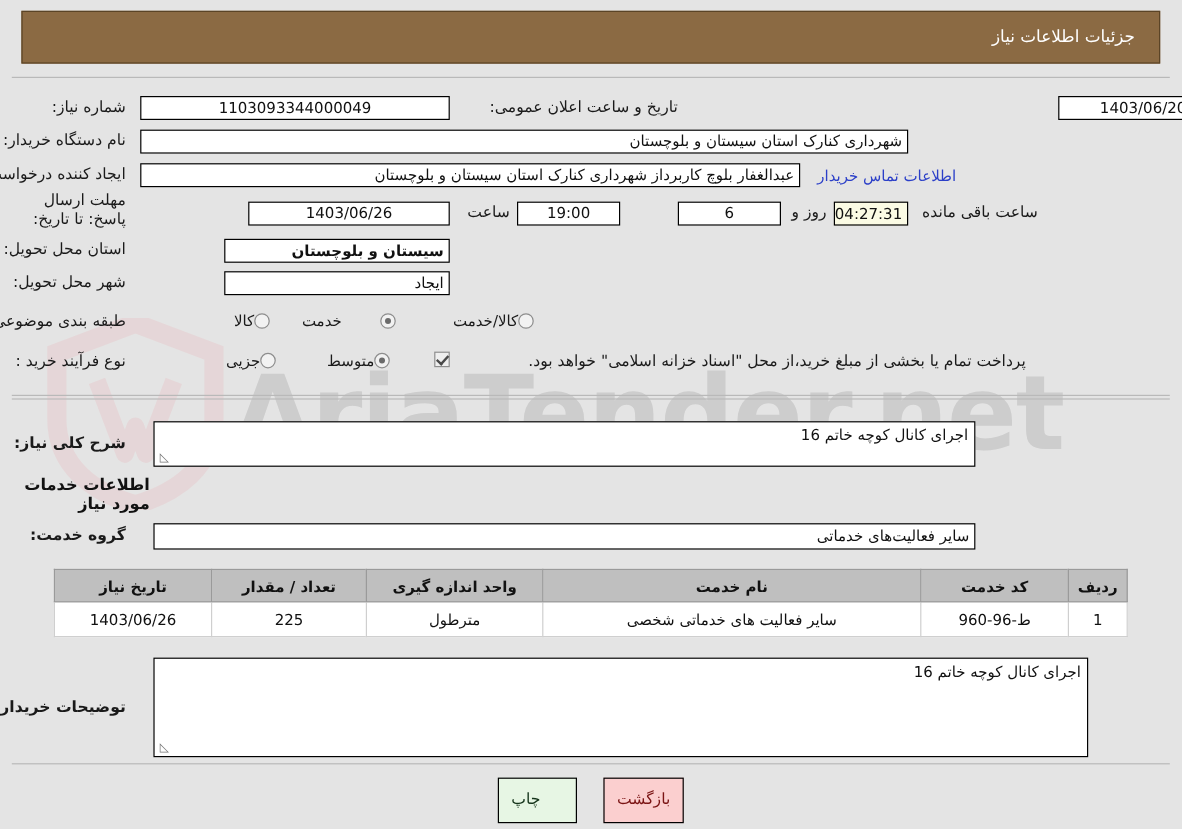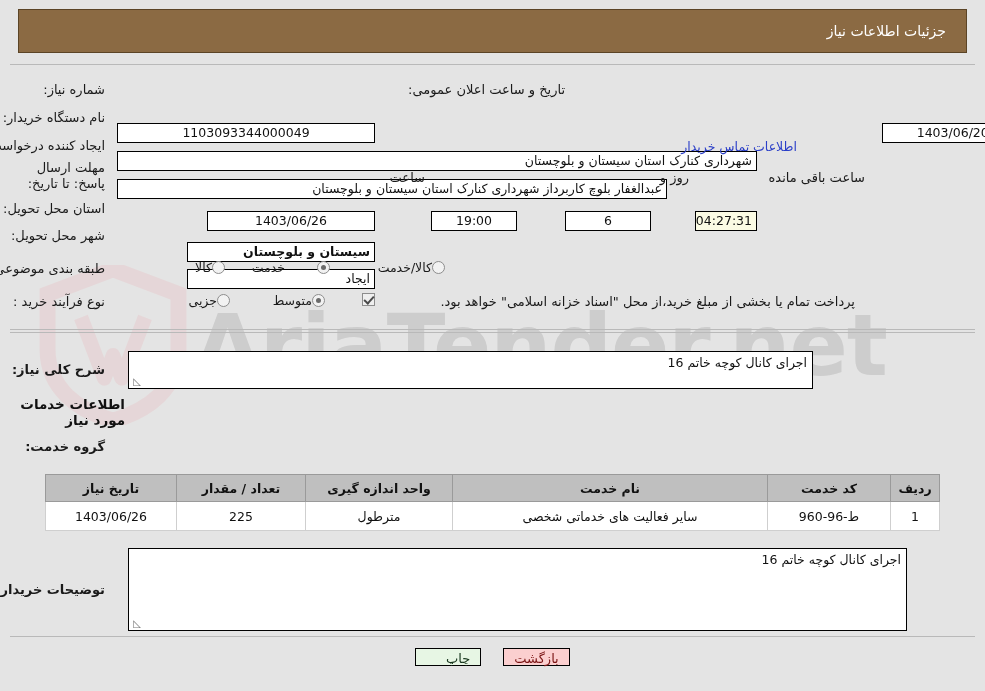--- a/index.html
+++ b/index.html
@@ -99,21 +99,20 @@
     background: #ffffff;
     border: 1px solid #000000;
     box-sizing: border-box;
     height: 20px;
     line-height: 18px;
     font-size: 12.5px;
     color: #111;
     padding: 0 4px;
     overflow: hidden;
     white-space: nowrap;
-    margin-top: 43px;
   }
   .fld.ctr { text-align: center; }
   .fld.rt  { text-align: right; }
   .fld.yellow { background: #fbfbe4; text-align: center; }
 
   .linkish {
     color: #2b3fc8;
     font-size: 12.5px;
     text-decoration: none;
     cursor: pointer;
@@ -218,28 +217,28 @@
     top: 648px;
     left: 0; right: 0;
     display: flex;
     justify-content: center;
     gap: 22px;
     z-index: 4;
     direction: rtl;
   }
   .btn {
     font-size: 13px;
-    height: 18px;
+    height: 38px;
     min-width: 66px;
     border: 1px solid #000;
     box-sizing: border-box;
     cursor: pointer;
     padding: 0 10px;
     line-height: 20px;
-    text-align: right;
+    text-align: left;
     font-family: "DejaVu Sans", "Liberation Sans", sans-serif;
   }
   .btn-back  { background: #fbcfcf; color: #7a1414; }
   .btn-print { background: #e7f6e4; color: #15341a; }
 </style>
 </head>
 <body>
 
 <div id="page">
 

